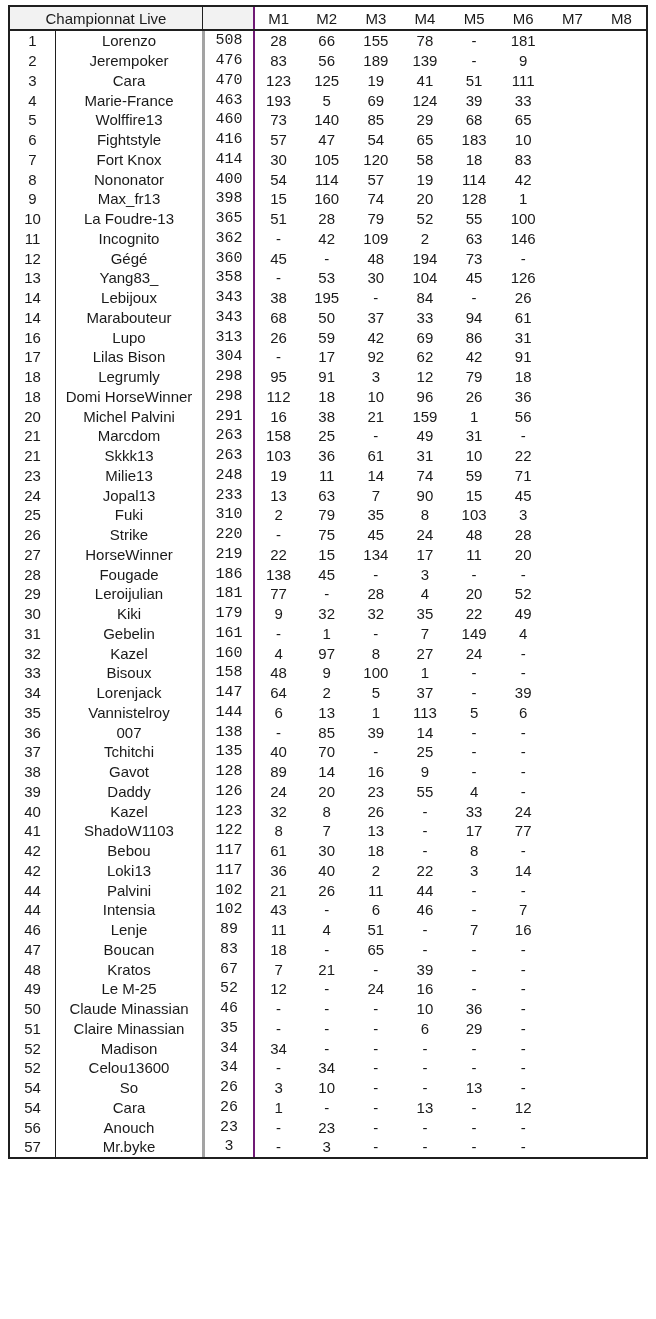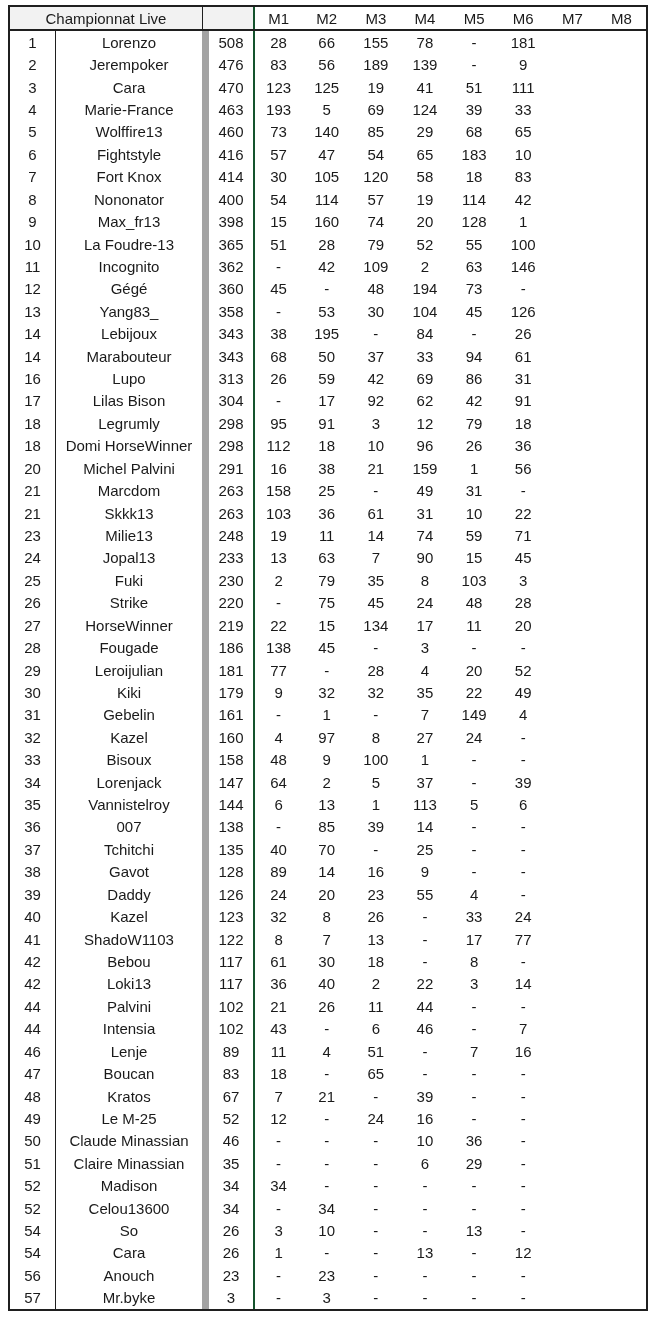--- a/index.html
+++ b/index.html
@@ -5,21 +5,21 @@
   html, body { margin:0; padding:0; }
   body {
     width:656px; height:1319px;
     background:#ffffff;
     font-family:"Liberation Sans", sans-serif;
     color:#1a1a1a;
     position:relative;
   }
   .table-wrap {
     position:absolute; left:8px; top:5px;
-    width:640px; height:1306px;
+    width:640px; height:1154px;
     box-sizing:border-box;
     border:2px solid #1f1f1f;
     display:flex; flex-direction:column;
     font-size:15px; line-height:1;
     background:#ffffff;
   }
   .hrow {
     flex:0 0 22px;
     display:grid;
     grid-template-columns:45px 147px 51px repeat(8, 1fr);
@@ -40,23 +40,23 @@
     box-sizing:border-box;
   }
   .title-cell {
     grid-column:1 / 3;
     background:#f2f2f2;
   }
   .gap-cell {
     background:#f2f2f2;
     border-left:1px solid #1f1f1f;
   }
-  .mh-cell.first-m, .score.first-m { border-left:2px solid #14532d; }
+  .mh-cell.first-m, .score.first-m { border-left:2px solid #701a75; }
   .name  { border-left:1px solid #1f1f1f; }
-  .total { border-left:7px solid #a3a3a3; }
+  .total { border-left:3px solid #a3a3a3;font-family:Liberation Mono, monospace; }
 </style>
 </head>
 <body>
 
 <div class="table-wrap">
   <div class="hrow">
     <div class="cell title-cell">Championnat Live</div>
     <div class="cell gap-cell"></div>
 
   <div class="cell mh-cell first-m">M1</div>
@@ -378,21 +378,21 @@
         <div class="cell score">7</div>
         <div class="cell score">90</div>
         <div class="cell score">15</div>
         <div class="cell score">45</div>
         <div class="cell score"></div>
         <div class="cell score"></div>
       </div>
       <div class="row">
     <div class="cell rank">25</div>
     <div class="cell name">Fuki</div>
-    <div class="cell total">230</div>
+    <div class="cell total">310</div>
   <div class="cell score first-m">2</div>
         <div class="cell score">79</div>
         <div class="cell score">35</div>
         <div class="cell score">8</div>
         <div class="cell score">103</div>
         <div class="cell score">3</div>
         <div class="cell score"></div>
         <div class="cell score"></div>
       </div>
       <div class="row">

